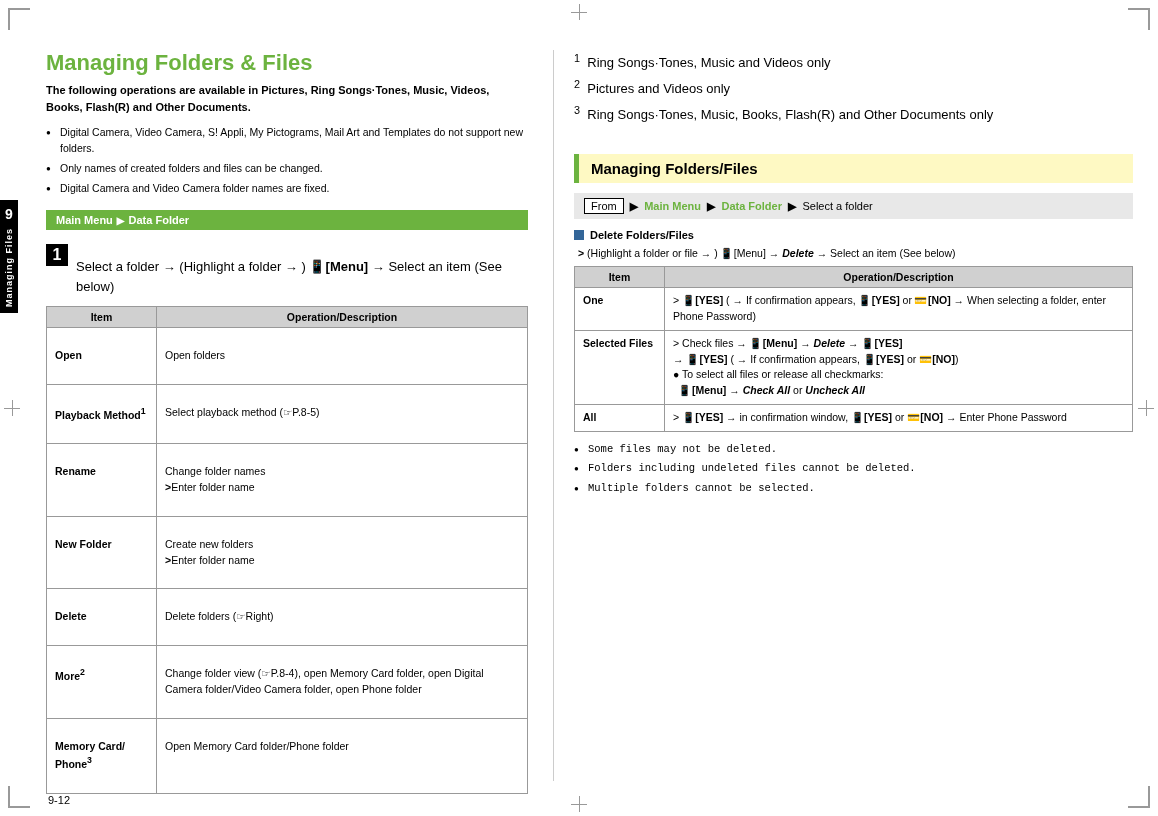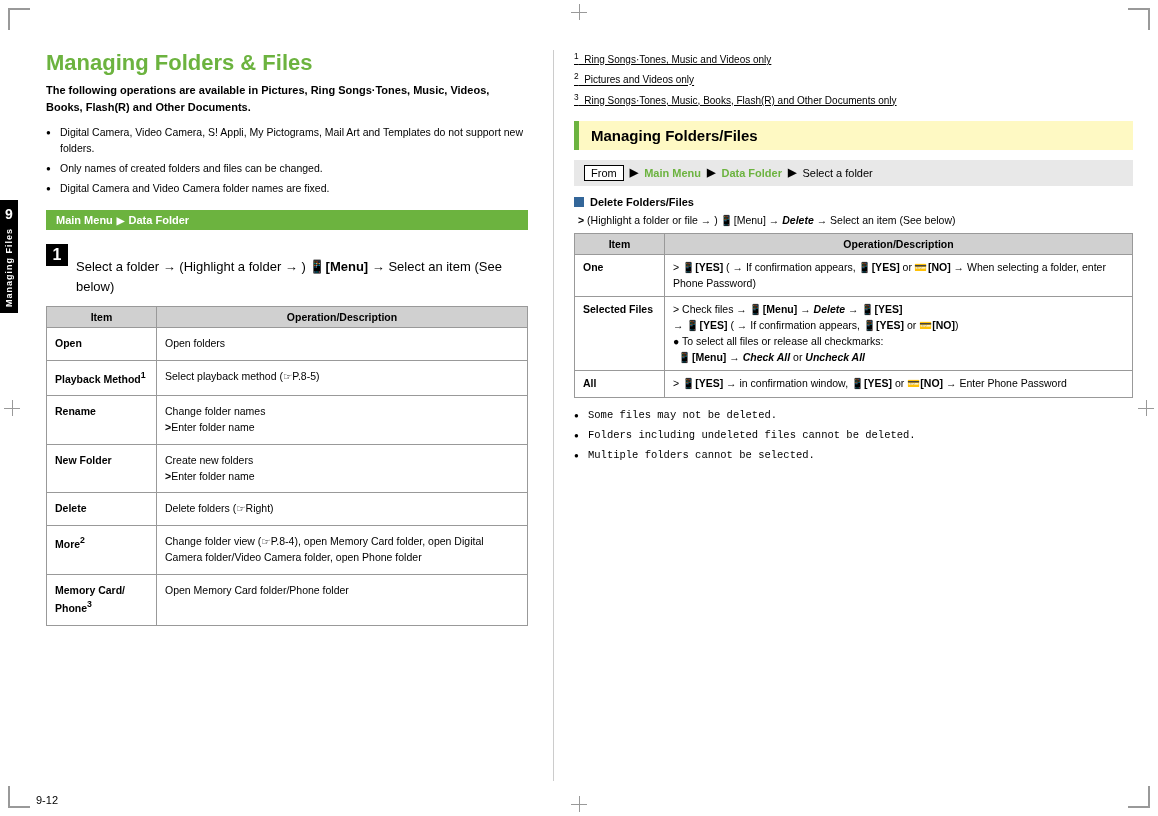--- a/index.html
+++ b/index.html
@@ -164,55 +164,54 @@
     .data-table thead tr th {
       background: #d0d0d0;
       border: 1px solid #999;
       padding: 4px 8px;
       text-align: center;
       font-weight: bold;
       font-size: 10.5px;
     }
     .data-table tbody tr td {
       border: 1px solid #999;
-      padding: 8px 8px;
+      padding: 20px 8px;
       vertical-align: top;
       line-height: 1.5;
     }
     .data-table tbody tr td:first-child {
       font-weight: bold;
       white-space: nowrap;
       width: 110px;
     }
     .right-arrow {
       color: #000;
       font-weight: bold;
     }
 
     
     .page-number {
       position: absolute;
       bottom: 10px;
-      left: 36px;
+      left: 48px;
       font-size: 11px;
     }
 
     
     .col-divider {
       width: 1px;
       background: #ccc;
       margin: 0 5px;
     }
 
     
     .footnotes {
-      margin-bottom: 12px;
-      font-size: 10px;
+      margin-bottom: 28px;
+      font-size: 13px;
       line-height: 1.6;
-      text-decoration: underline;
     }
     .footnotes p {
       margin-bottom: 2px;
     }
 
     
     .section-header-right {
       background: #fef9c3;
       border-left: 5px solid #6cb33f;
       padding: 6px 12px;

